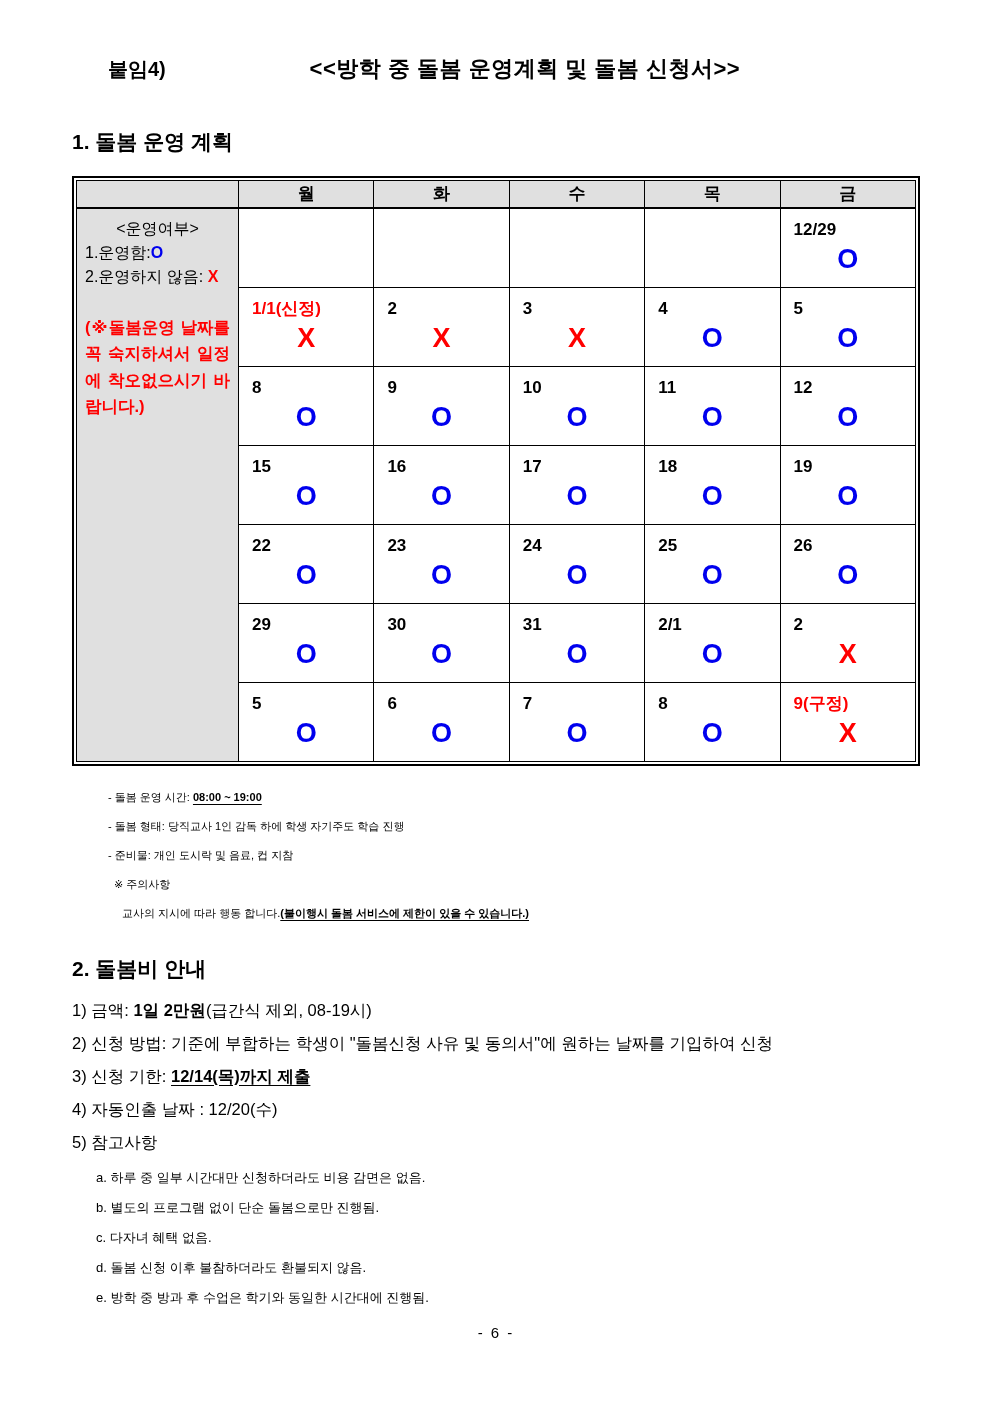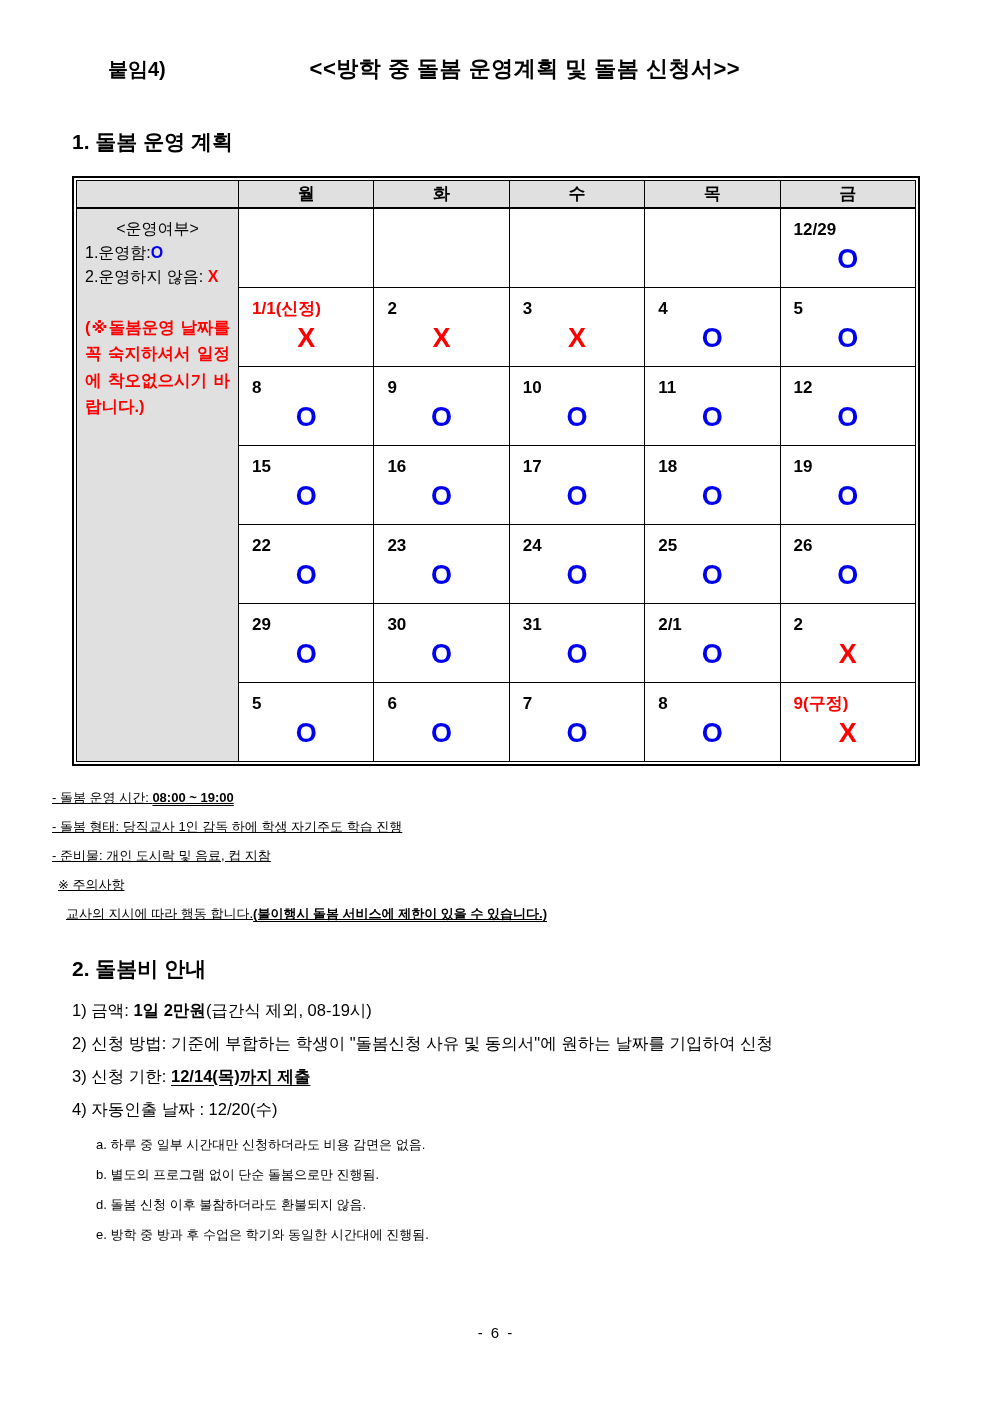--- a/index.html
+++ b/index.html
@@ -37,21 +37,21 @@
   .legend-mark-o { color: var(--blue); font-weight: bold; }
   .legend-mark-x { color: var(--red); font-weight: bold; }
   .legend-note { color: var(--red); font-weight: bold; font-size: 16.5px; margin-top: 24px; text-align: justify; line-height: 1.6; }
 
   .cell-date { font-size: 17px; font-weight: bold; padding: 2px 0 0 5px; height: 24px; line-height: 22px; text-align: left; white-space: nowrap; }
   .cell-date.holiday { color: var(--red); }
   .cell-mark { height: 38px; line-height: 36px; text-align: center; font-size: 27px; font-weight: bold; }
   .mark-o { color: var(--blue); }
   .mark-x { color: var(--red); }
 
-  .notes { margin: 17px 52px 0; font-size: 13px; text-decoration: underline; }
+  .notes { margin: 17px 108px 0; font-size: 11px; }
   .note-line { line-height: 29px; white-space: nowrap; }
   .bu { font-weight: bold; text-decoration: underline; text-underline-offset: 3px; }
   .indent1 { padding-left: 6px; }
   .indent2 { padding-left: 14px; }
 
   .items { margin: 11px 72px 4px; font-size: 16.5px; }
   .item-line { line-height: 33px; white-space: nowrap; }
   .bold { font-weight: bold; }
   .sub-items { margin: 1px 72px 0 96px; font-size: 13px; }
   .sub-line { line-height: 30px; white-space: nowrap; }
@@ -261,22 +261,24 @@
   <div class="note-line indent2"><span>교사의 지시에 따라 행동 합니다.</span><span class="bu">(불이행시 돌봄 서비스에 제한이 있을 수 있습니다.)</span></div>
 </div>
 
 <div class="sec-heading second">2. 돌봄비 안내</div>
 
 <div class="items">
   <div class="item-line"><span>1) 금액: </span><span class="bold">1일 2만원</span><span>(급간식 제외, 08-19시)</span></div>
   <div class="item-line">2) 신청 방법: 기준에 부합하는 학생이 "돌봄신청 사유 및 동의서"에 원하는 날짜를 기입하여 신청</div>
   <div class="item-line"><span>3) 신청 기한: </span><span class="bu">12/14(목)까지 제출</span></div>
   <div class="item-line">4) 자동인출 날짜 : 12/20(수)</div>
+  <div class="item-line">5) 참고사항</div>
 </div>
 
 <div class="sub-items">
   <div class="sub-line">a. 하루 중 일부 시간대만 신청하더라도 비용 감면은 없음.</div>
   <div class="sub-line">b. 별도의 프로그램 없이 단순 돌봄으로만 진행됨.</div>
+  <div class="sub-line">c. 다자녀 혜택 없음.</div>
   <div class="sub-line">d. 돌봄 신청 이후 불참하더라도 환불되지 않음.</div>
   <div class="sub-line">e. 방학 중 방과 후 수업은 학기와 동일한 시간대에 진행됨.</div>
 </div>
 
 <div class="page-footer">- 6 -</div>
 
 </body></html>

